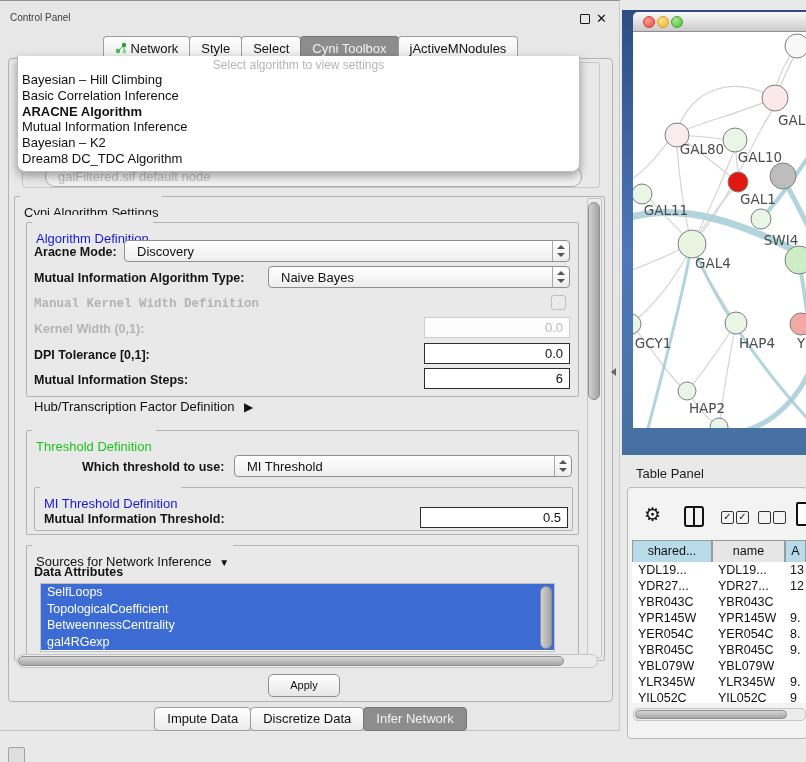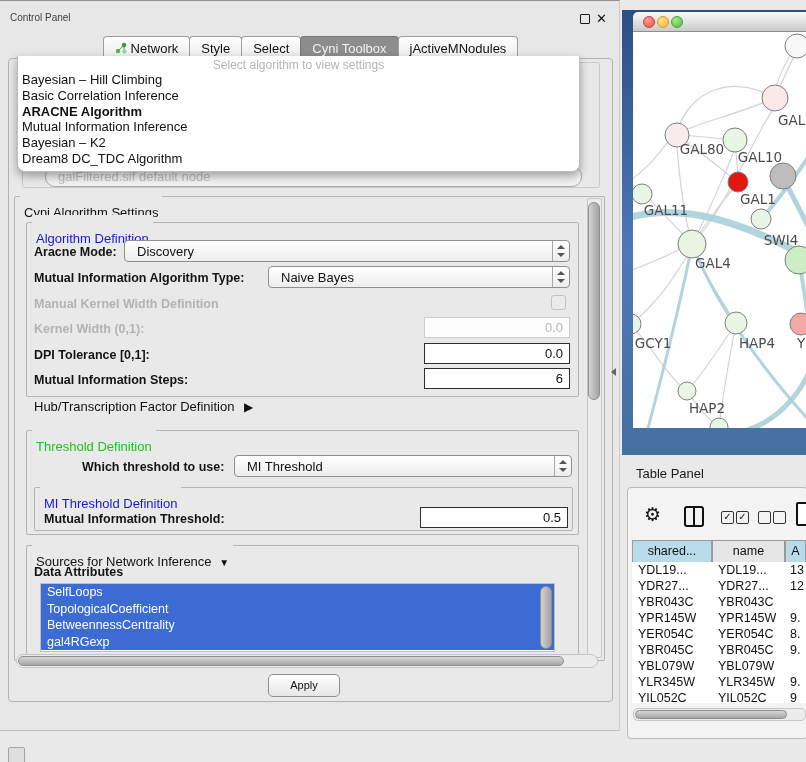--- a/index.html
+++ b/index.html
@@ -154,21 +154,21 @@
 
   <div class="abs b" style="left:34px;top:271px;">Mutual Information Algorithm Type:</div>
   <div class="abs combo" style="left:268px;top:266px;width:300px;">
     <span class="cval">Naive Bayes</span>
     <span class="spin">
         <i class="up"></i>
         <i class="dn"></i>
       </span>
   </div>
 
-  <div class="abs b dis" style="left:34px;top:297px;">Manual Kernel Width Definition</div>
+  <div class="abs b dis" style="left:34px;top:297px;font-family:Liberation Mono, monospace;">Manual Kernel Width Definition</div>
   <div class="abs chk" style="left:551px;top:295px;"></div>
 
   <div class="abs b dis" style="left:34px;top:322px;">Kernel Width (0,1):</div>
   <div class="abs field dis" style="left:424px;top:317px;width:138px;">0.0</div>
 
   <div class="abs b" style="left:34px;top:348px;">DPI Tolerance [0,1]:</div>
   <div class="abs field" style="left:424px;top:343px;width:138px;">0.0</div>
 
   <div class="abs b" style="left:34px;top:373px;">Mutual Information Steps:</div>
   <div class="abs field" style="left:424px;top:368px;width:138px;">6</div>
@@ -207,20 +207,25 @@
       <div class="attr">BetweennessCentrality</div>
       <div class="attr">gal4RGexp</div>
     </div>
   <div class="abs sbthumb" style="left:540px;top:586px;width:10px;height:61px;"></div>
 
   <div class="abs sbtrack" style="left:16px;top:654px;width:580px;height:12px;"></div>
   <div class="abs sbthumbh" style="left:18px;top:656px;width:544px;height:8px;"></div>
 
   <div class="abs applybtn">Apply</div>
 
+  <div class="abs btabbar">
+      <div class="btab">Impute Data</div>
+      <div class="btab">Discretize Data</div>
+      <div class="btab sel">Infer Network</div>
+    </div>
 
   <div class="abs splitarrow"></div>
 
   <div class="abs sqbtn"></div>
 
   <div class="abs desktop"></div>
   <div class="abs macbar"></div>
   <div class="abs light" style="left:643px;background:radial-gradient(circle at 35% 30%,#ff9d94,#ee4f43);border:1px solid #cf4036;"></div>
   <div class="abs light" style="left:657px;background:radial-gradient(circle at 35% 30%,#ffe08a,#f4b42d);border:1px solid #d99c27;"></div>
   <div class="abs light" style="left:671px;background:radial-gradient(circle at 35% 30%,#a5e88f,#50bd3f);border:1px solid #47a337;"></div>

